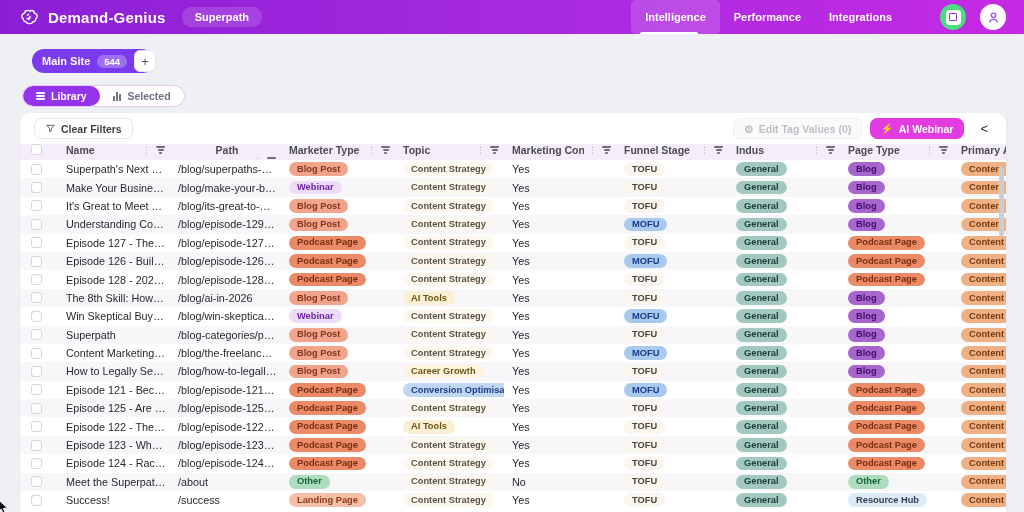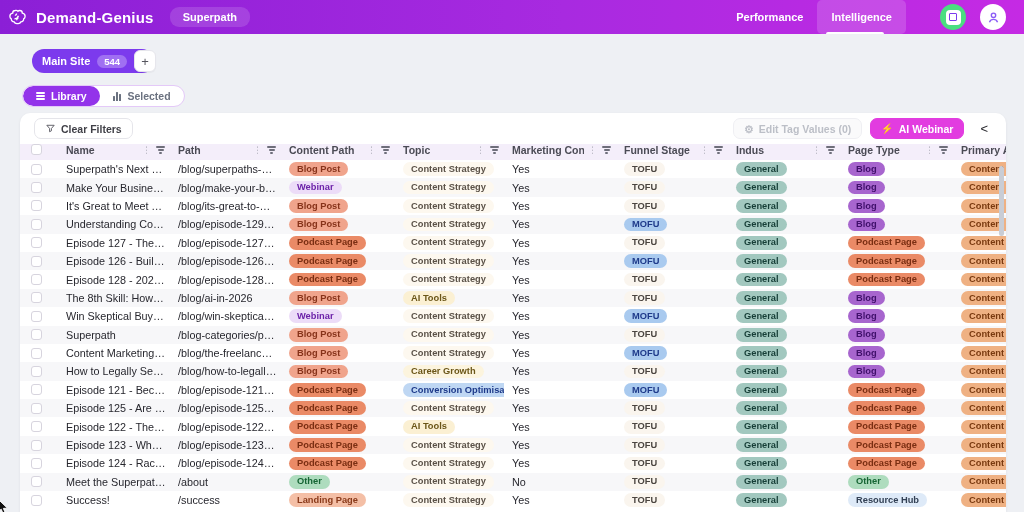--- a/index.html
+++ b/index.html
@@ -3,21 +3,21 @@
 <meta charset="utf-8">
 <style>
   * { margin:0; padding:0; box-sizing:border-box; }
   html,body { width:1024px; height:512px; overflow:hidden; }
   body { font-family:"Liberation Sans", sans-serif; background:#eef0f4; position:relative; }
 
   
   .app-header { position:absolute; left:0; top:0; width:1024px; height:34px;
     background:linear-gradient(90deg, var(--grad-start,#8b1fd6) 0%, #a82ae0 55%, var(--grad-end,#c52ae4) 100%);
     display:flex; align-items:center; color:#fff; }
-  .brand { display:flex; align-items:center; gap:8px; padding-left:7px; }
+  .brand { display:flex; align-items:center; gap:8px; padding-left:19px; }
   .brand-name { font-size:15px; font-weight:700; letter-spacing:.2px; }
   .workspace-pill { margin-left:16px; padding:4px 13px; background:rgba(255,255,255,.14);
     border-radius:9px; font-size:11px; font-weight:600; }
   .nav { position:absolute; right:118px; top:0; height:34px; display:flex; align-items:stretch; }
   .tab { position:relative; display:flex; align-items:center; padding:0 14px; font-size:11px;
     font-weight:600; cursor:pointer; }
   .tab.active { background:rgba(255,255,255,.16); border-radius:5px; }
   .tab.active::after { content:""; position:absolute; left:9px; right:22px; bottom:0; height:2.5px;
     background:#fff; border-radius:2px 2px 0 0; }
   .hdr-icons { position:absolute; right:18px; top:4px; display:flex; gap:14px; align-items:center; }
@@ -92,22 +92,23 @@
   <div class="brand">
     <svg width="21" height="21" viewBox="0 0 24 24" fill="none" stroke="#fff" stroke-width="1.5">
       <path d="M9.5 4a3 3 0 0 0-3 3c-2 .4-3.2 1.8-3.2 3.5 0 1.3.6 2.4 1.6 3-.1 2.1 1.4 3.5 3.2 3.5.5 1.2 1.7 2 3.1 2h1.6c1.4 0 2.6-.8 3.1-2 1.8 0 3.3-1.4 3.2-3.5 1-.6 1.6-1.7 1.6-3 0-1.7-1.2-3.1-3.2-3.5a3 3 0 0 0-3-3c-.8 0-1.5.3-2 .8A2.9 2.9 0 0 0 9.5 4z"></path>
       <path d="M9 9.5c1.2 0 2-.8 2-2M13 13c-1.2 0-2 .8-2 2M8.5 13.5c1.5 0 4-1 4.5-3.5"></path>
     </svg>
     <span class="brand-name">Demand-Genius</span>
   </div>
   <span class="workspace-pill">Superpath</span>
 
   <div class="nav">
+    <div class="tab active">Intelligence</div>
     <div class="tab">Performance</div>
-    <div class="tab active">Intelligence</div>
+    <div class="tab">Integrations</div>
   </div>
 
   <div class="hdr-icons">
     <div class="green-badge">
         <span class="sq">
           <i></i>
         </span>
       </div>
     <div class="avatar">
       <svg width="15" height="15" viewBox="0 0 24 24" fill="none" stroke="#8b5cf6" stroke-width="2.2">
@@ -173,33 +174,33 @@
         <span class="lbl">Name</span>
         <span class="hicons">
           <span class="hkebab">⋮</span>
           <span class="fico">
             <i></i>
             <i></i>
             <i></i>
           </span>
         </span>
       </div>
-      <div class="hcell" style="width: 111px;">
+      <div class="hcell" style="width: 111px; flex-direction: column;">
         <span class="lbl">Path</span>
         <span class="hicons">
           <span class="hkebab">⋮</span>
           <span class="fico">
             <i></i>
             <i></i>
             <i></i>
           </span>
         </span>
       </div>
       <div class="hcell" style="width: 114px;">
-        <span class="lbl">Content Path</span>
+        <span class="lbl">Marketer Type</span>
         <span class="hicons">
           <span class="hkebab">⋮</span>
           <span class="fico">
             <i></i>
             <i></i>
             <i></i>
           </span>
         </span>
       </div>
       <div class="hcell" style="width: 109px;">

